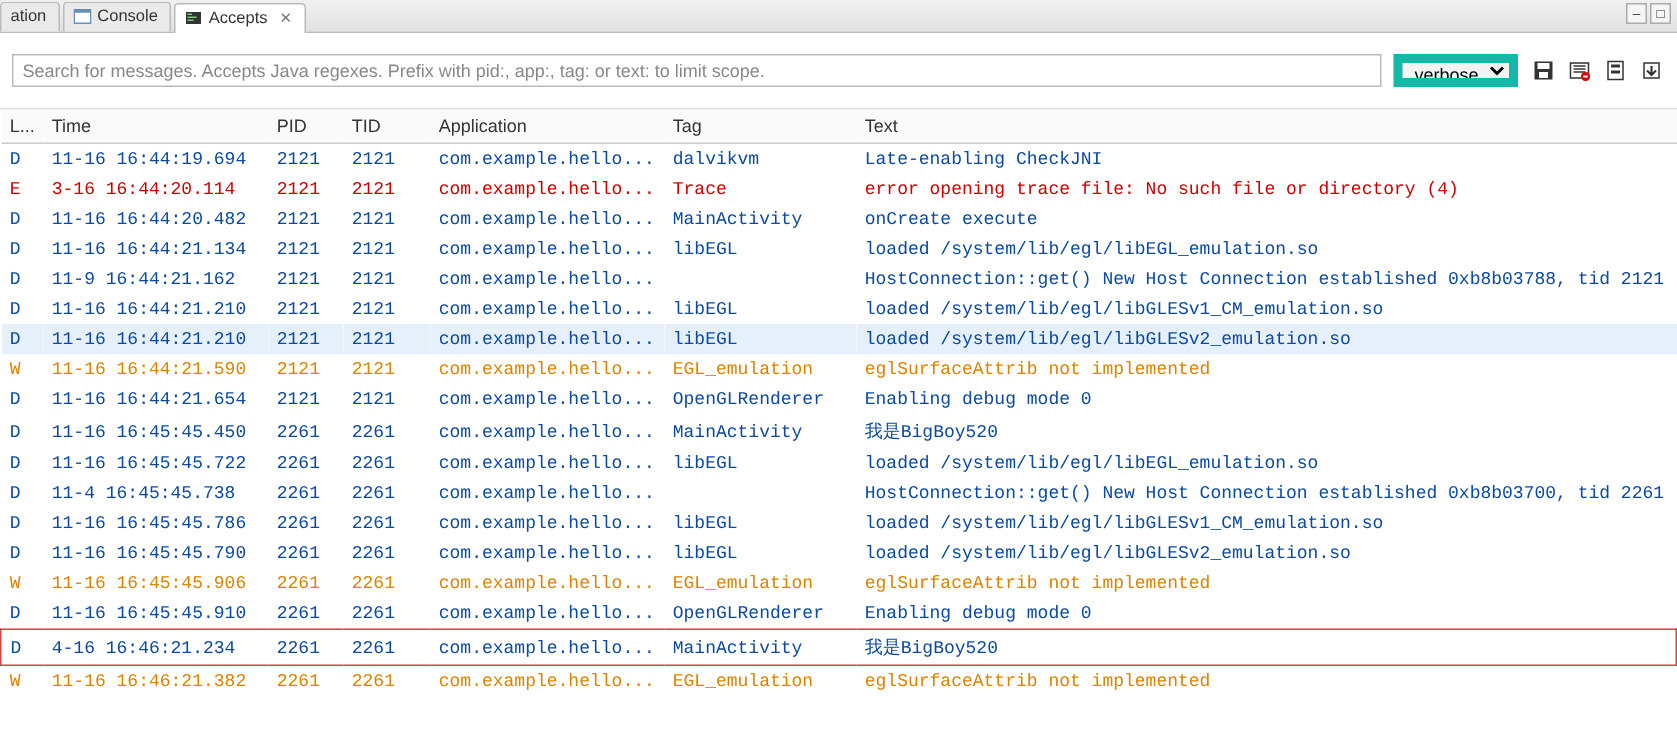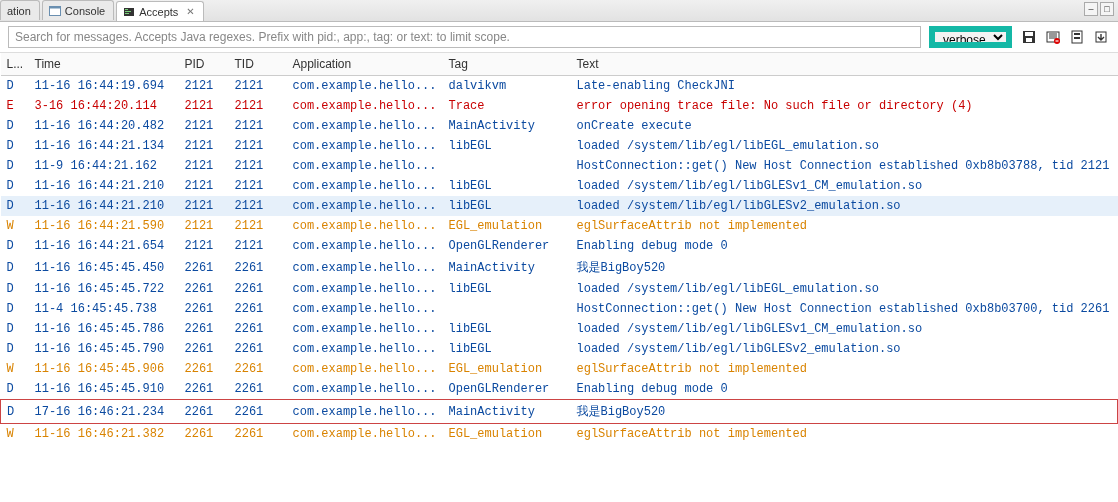--- a/index.html
+++ b/index.html
@@ -10,21 +10,21 @@
     color: #333;
     width: 1118px;
     height: 502px;
     overflow: hidden;
   }
   .tab-bar {
     height: 22px;
     background: linear-gradient(#f0f0f0,#e2e2e2);
     border-bottom: 1px solid #bbb;
     display: flex;
-    align-items: flex-start;
+    align-items: center;
     padding-left: 0;
     position: relative;
   }
   .tab {
     display: inline-flex;
     align-items: center;
     height: 20px;
     padding: 0 8px 0 6px;
     background: #eaeaea;
     border: 1px solid #bbb;
@@ -55,21 +55,21 @@
     border: 1px solid #aaa;
     background:#f5f5f5;
     font-size:9px;
     display:flex; align-items:center; justify-content:center;
     cursor:pointer;
   }
 
   .toolbar {
     display: flex;
     align-items: center;
-    padding: 4px 8px;
+    padding: 14px 8px;
     border-bottom: 1px solid #ddd;
     gap: 8px;
   }
   .search-input {
     flex: 1;
     height: 22px;
     border: 1px solid #bbb;
     padding: 0 6px;
     font-size: 12px;
     color: #333;
@@ -368,21 +368,21 @@
         <td>D</td>
         <td>11-16 16:45:45.910</td>
         <td>2261</td>
         <td>2261</td>
         <td>com.example.hello...</td>
         <td>OpenGLRenderer</td>
         <td>Enabling debug mode 0</td>
       </tr>
       <tr class="lvl-D boxed">
         <td>D</td>
-        <td>17-16 16:46:21.234</td>
+        <td>4-16 16:46:21.234</td>
         <td>2261</td>
         <td>2261</td>
         <td>com.example.hello...</td>
         <td>MainActivity</td>
         <td>我是BigBoy520</td>
       </tr>
       <tr class="lvl-W">
         <td>W</td>
         <td>11-16 16:46:21.382</td>
         <td>2261</td>

